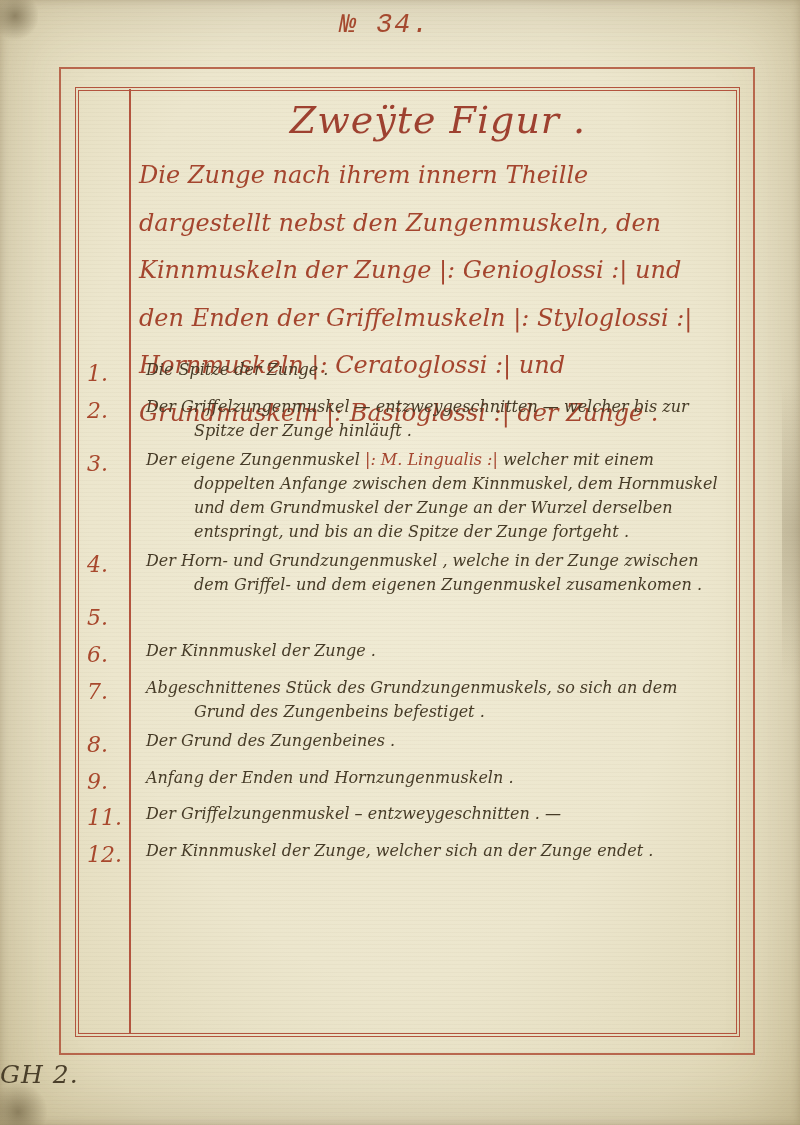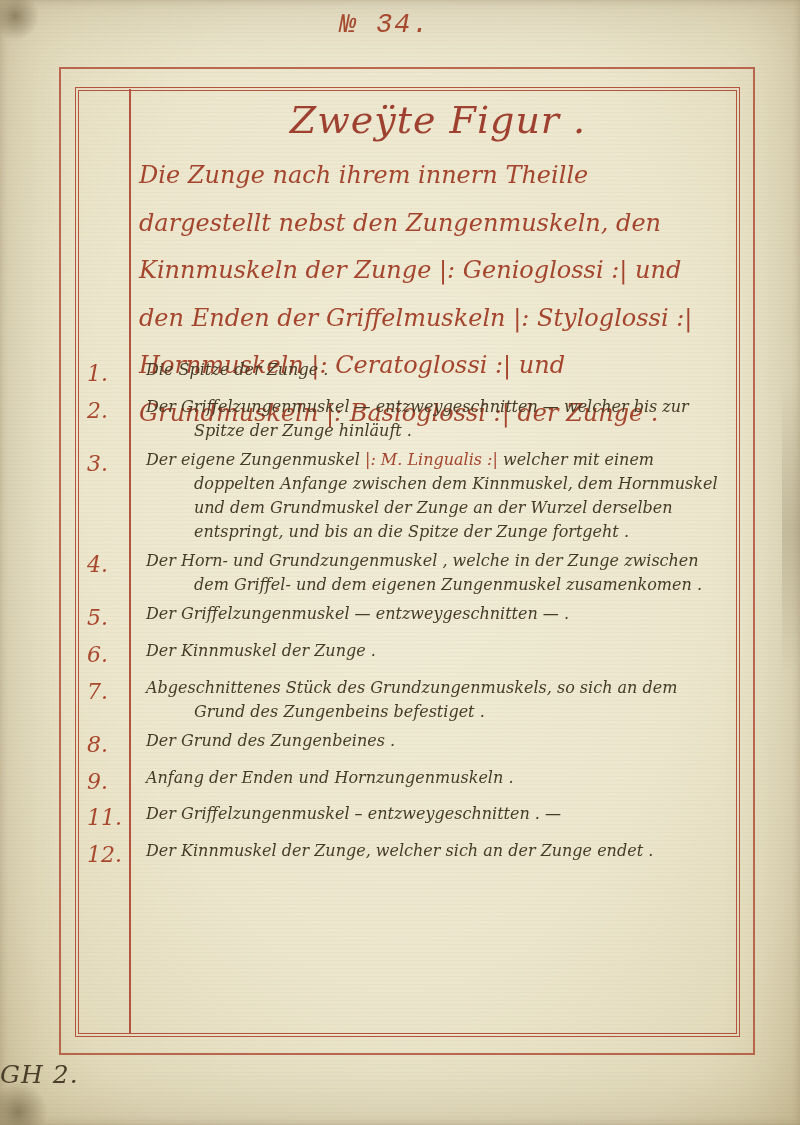--- a/index.html
+++ b/index.html
@@ -154,21 +154,20 @@
       <div class="row">
         <span class="num">3.</span>
         <span class="txt"><span class="seg-dark">Der eigene Zungenmuskel </span><span class="seg-red">|: M. Lingualis :|</span><span class="seg-dark"> welcher mit einem doppelten Anfange zwischen dem Kinnmuskel, dem Hornmuskel und dem Grundmuskel der Zunge an der Wurzel derselben entspringt, und bis an die Spitze der Zunge fortgeht .</span></span>
       </div>
       <div class="row">
         <span class="num">4.</span>
         <span class="txt"><span class="seg-dark">Der Horn- und Grundzungenmuskel , welche in der Zunge zwischen dem Griffel- und dem eigenen Zungenmuskel zusamenkomen .</span></span>
       </div>
       <div class="row">
         <span class="num">5.</span>
-        <span class="txt"><span class="seg-dark">Der Griffelzungenmuskel — entzweygeschnitten — .</span></span>
       </div>
       <div class="row">
         <span class="num">6.</span>
         <span class="txt"><span class="seg-dark">Der Kinnmuskel der Zunge .</span></span>
       </div>
       <div class="row">
         <span class="num">7.</span>
         <span class="txt"><span class="seg-dark">Abgeschnittenes Stück des Grundzungenmuskels, so sich an dem Grund des Zungenbeins befestiget .</span></span>
       </div>
       <div class="row">

